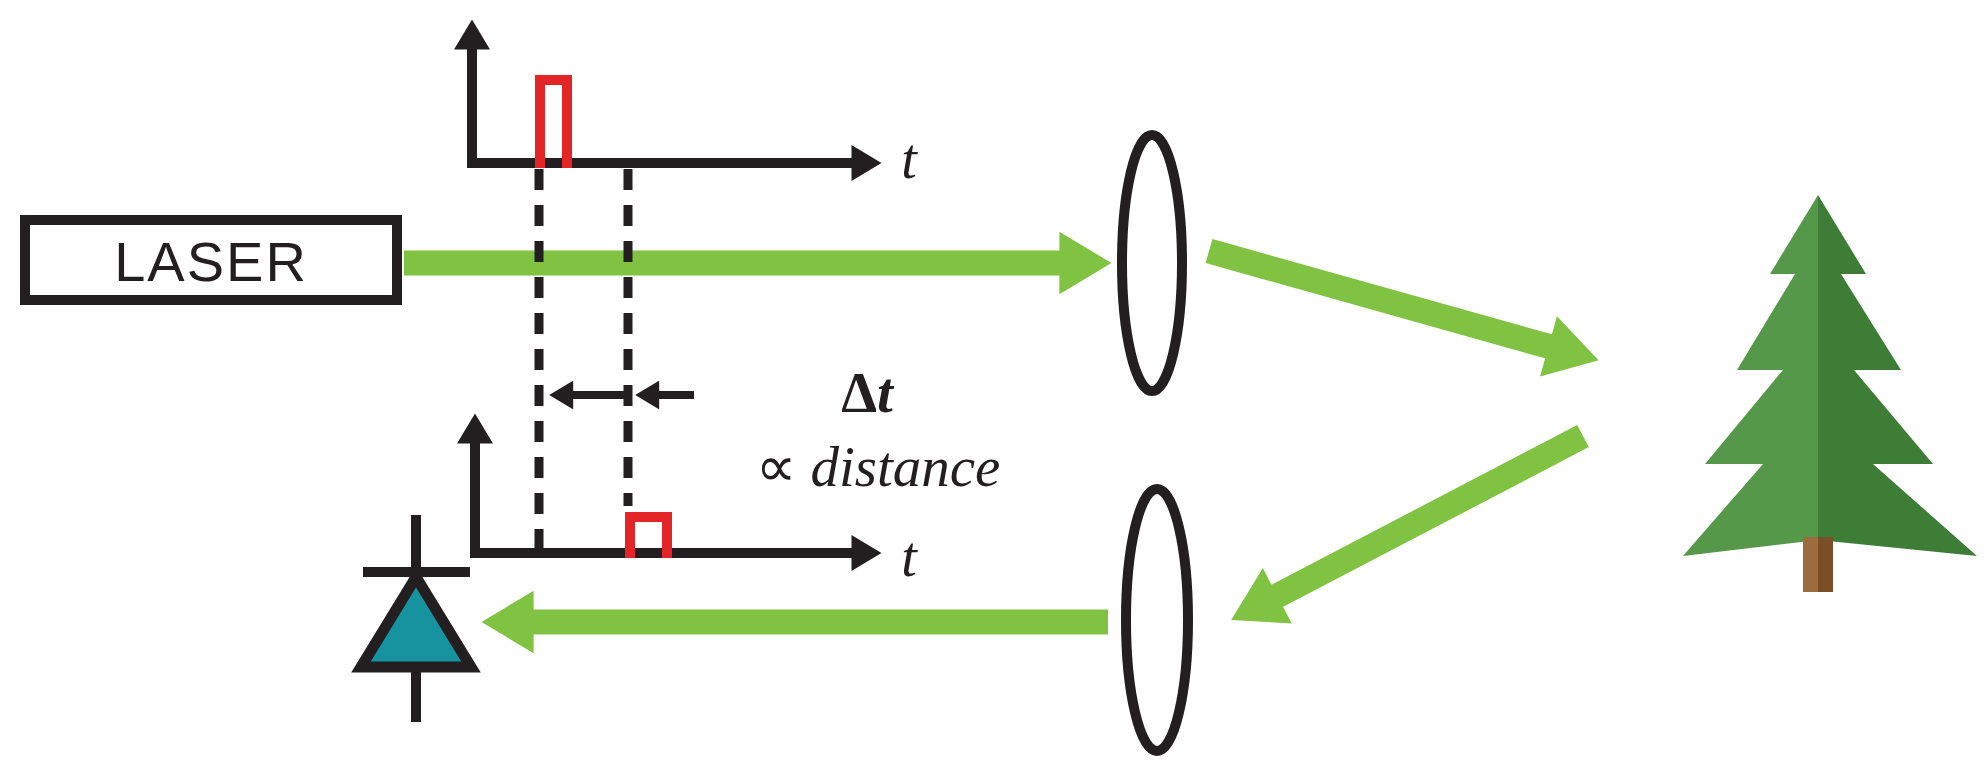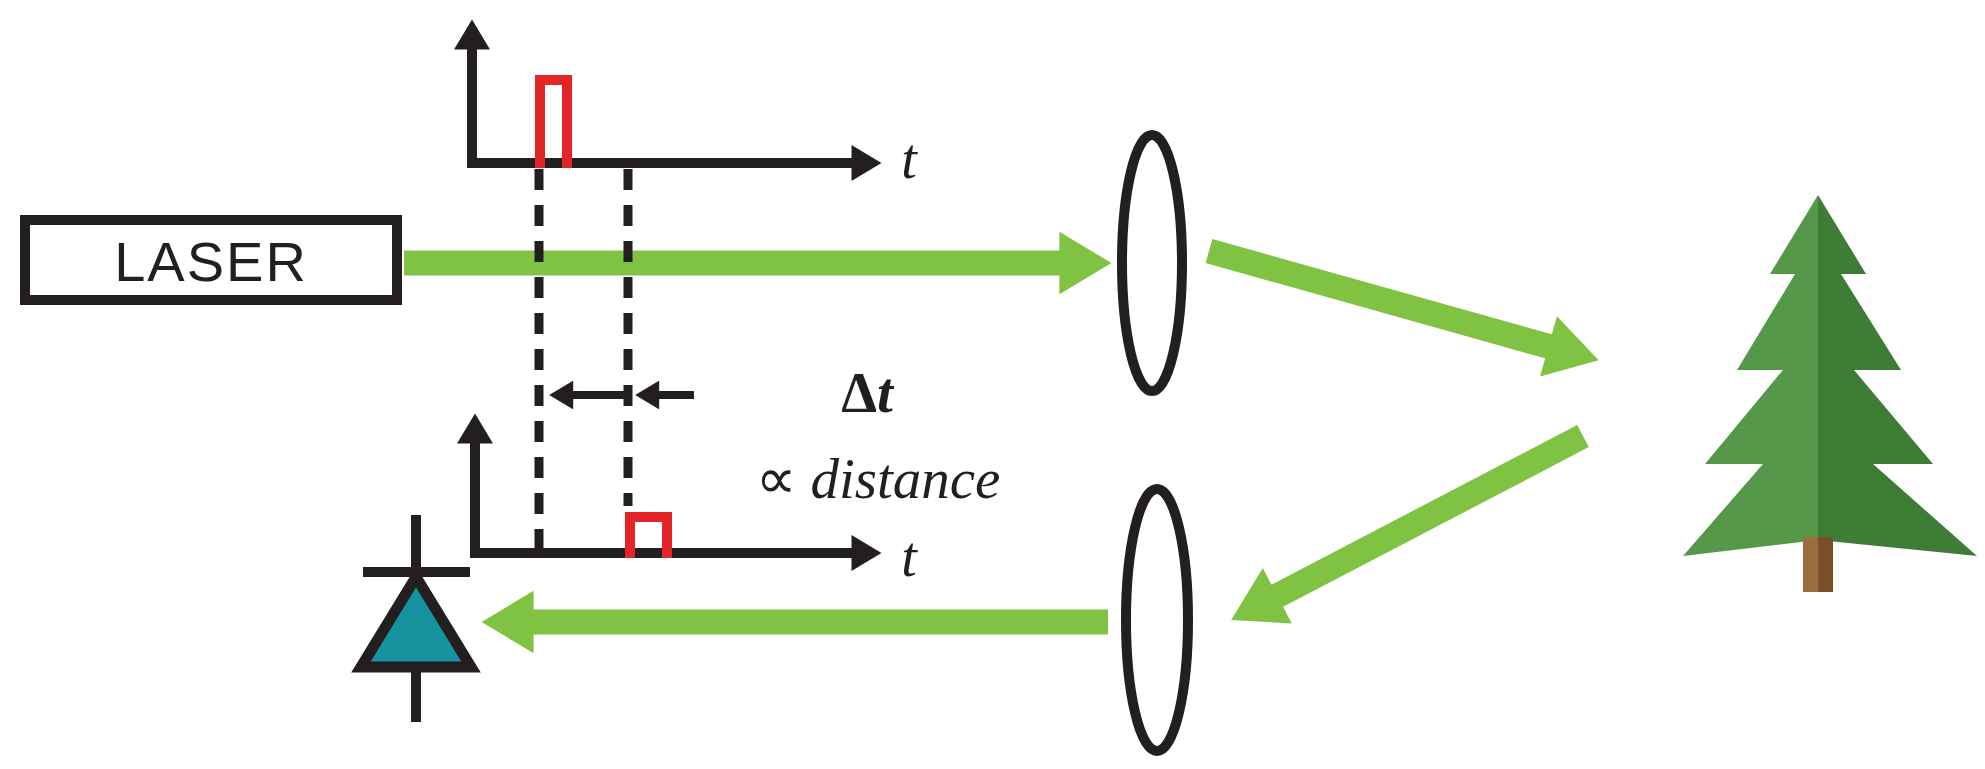--- a/index.html
+++ b/index.html
@@ -117,15 +117,15 @@
   </svg>
 
   <div class="lbl laser-text" style="left:211px;top:262px;">LASER</div>
 
   <div class="lbl axis-t" style="left:909px;top:159px;">t</div>
 
   <div class="lbl axis-t" style="left:909px;top:557px;">t</div>
 
   <div class="lbl math" style="left:867px;top:392px;font-weight:bold;"><span>Δ</span><span class="it">t</span></div>
 
-  <div class="lbl math" style="left:878px;top:466px;margin-top:12px;"><span>∝</span><span class="it gap">distance</span></div>
+  <div class="lbl math" style="left:878px;top:466px;"><span>∝</span><span class="it gap">distance</span></div>
 
 </div>
 
 </body></html>

